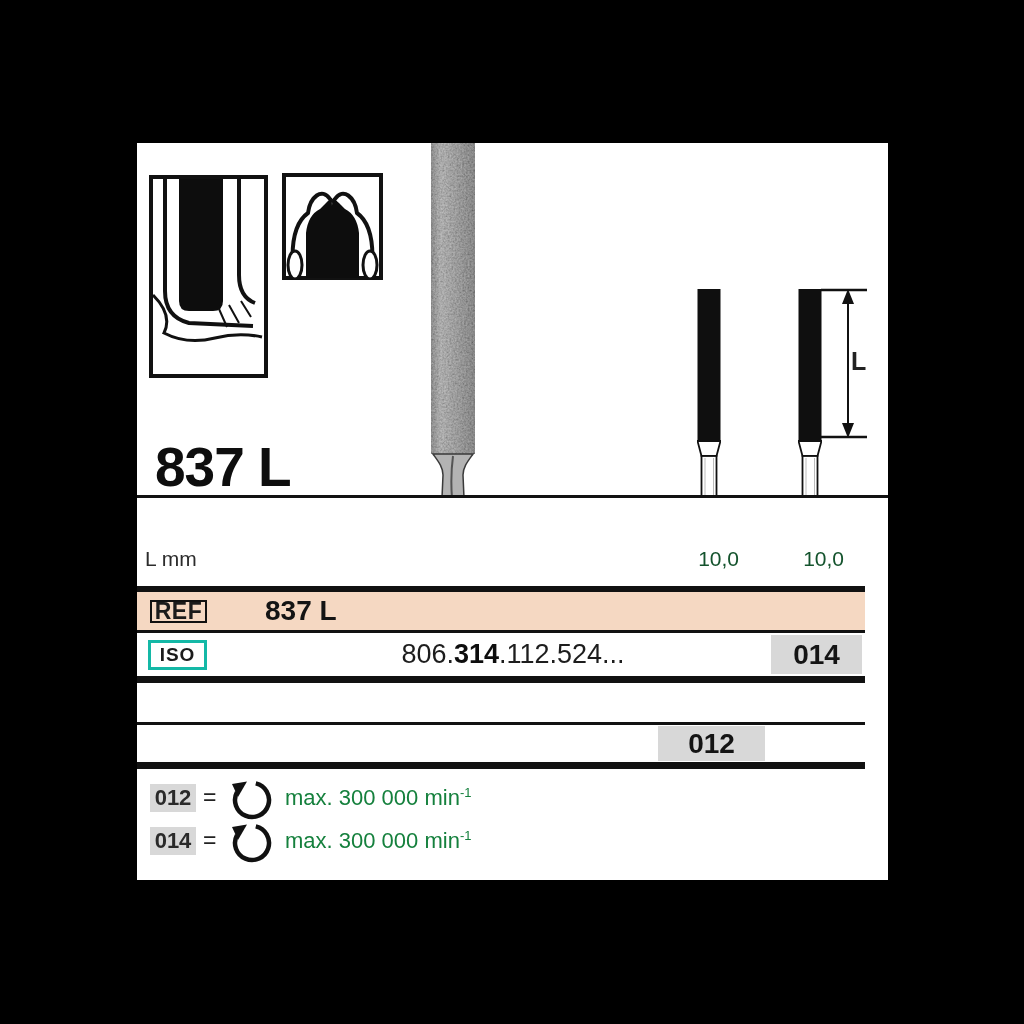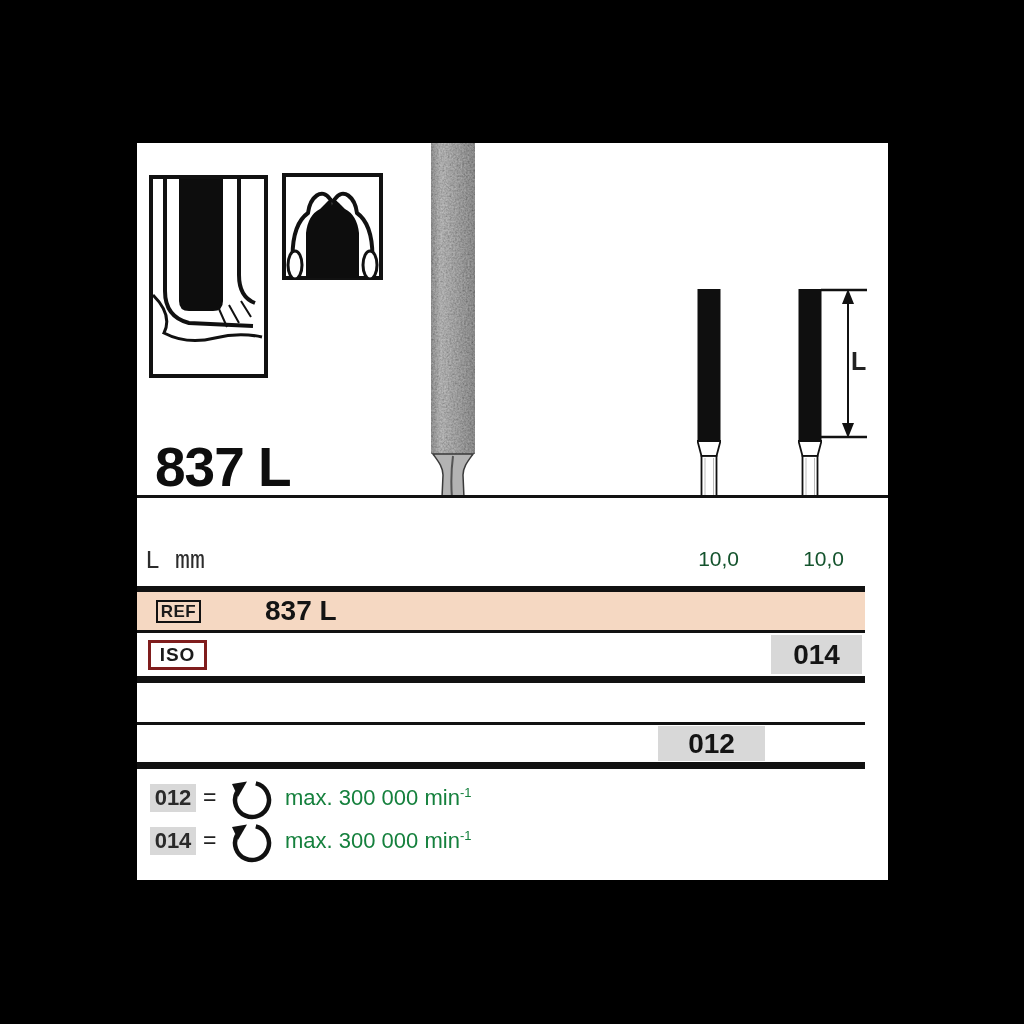--- a/index.html
+++ b/index.html
@@ -15,37 +15,37 @@
   .schem{position:absolute;width:24px;height:209px;}
   .schem-left{left:560px;top:146px;}
   .schem-right{left:661px;top:146px;}
   .dim-arrow{position:absolute;left:684px;top:144px;width:52px;height:156px;}
   .dim-letter{position:absolute;left:714px;top:204px;font-size:25px;font-weight:bold;color:#222;}
   .fig-title{position:absolute;left:18px;top:292px;margin:0;font-size:55px;font-weight:bold;
              letter-spacing:-1px;color:#0e0e0e;}
   .baseline{position:absolute;left:0;top:352px;width:751px;height:3px;background:#111;}
 
   
-  .lmm-label{position:absolute;left:8px;top:404px;font-size:25px;color:#2c2c2c;font-family:Liberation Mono, monospace;}
+  .lmm-label{position:absolute;left:8px;top:404px;font-size:21px;color:#2c2c2c;}
   .dim-val{position:absolute;top:404px;width:52px;text-align:right;font-size:21px;color:#14532d;}
   .dv1{left:550px;} .dv2{left:655px;}
 
   
   .hline{position:absolute;left:0;width:728px;background:#111;}
   .thick{height:6px;} .thin{height:3px;}
   .t1{top:443px;} .t2{top:487px;} .t3{top:533px;height:7px;} .t4{top:579px;} .t5{top:619px;height:7px;}
   .row{position:absolute;left:0;width:728px;}
   .ref-row{top:449px;height:38px;background:#f5d8c2;}
   .iso-row{top:490px;height:43px;background:#fff;}
   .g-row{top:540px;height:39px;background:#f5d8c2;}
   .iso-row2{top:582px;height:37px;background:#fff;}
 
-  .badge{position:absolute;border:3px solid #7f1d1d;background:transparent;box-sizing:border-box;
+  .badge{position:absolute;border:3px solid #14b8a6;background:transparent;box-sizing:border-box;
          display:flex;align-items:center;justify-content:center;}
-  .badge-inner{border:2px solid #111;padding:0 3px;font-size:17px;font-weight:bold;line-height:19px;
+  .badge-inner{border:2px solid #111;padding:0 3px;font-size:23px;font-weight:bold;line-height:19px;
                letter-spacing:0.5px;}
   .ref-badge{left:13px;top:5px;width:57px;height:28px;border:none;}
   .iso-badge{left:11px;top:7px;width:59px;height:30px;font-size:19px;font-weight:bold;letter-spacing:1px;}
   .big-bold{position:absolute;font-size:28px;font-weight:bold;color:#141414;}
   .ref-val{left:128px;top:3px;}
   .g-val{left:124px;top:4px;}
   .swatch{position:absolute;left:88px;top:5px;width:25px;height:29px;background:#18a04e;
           border:3px solid #0a3d22;box-sizing:content-box;}
   .code{position:absolute;width:340px;text-align:center;font-size:27px;color:#1d1d1d;}
   .code b{font-weight:bold;color:#0d0d0d;}
@@ -159,20 +159,21 @@
     <div class="row ref-row">
       <span class="badge ref-badge">
         <span class="badge-inner">REF</span>
       </span>
       <span class="big-bold ref-val">837 L</span>
     </div>
     <div class="hline thin t2"></div>
 
     <div class="row iso-row">
       <span class="badge iso-badge">ISO</span>
+      <span class="code code1"><span>806.</span><b>314</b><span>.112.524...</span></span>
       <span class="size-cell size1">014</span>
     </div>
     <div class="hline thick t3"></div>
 
     <div class="hline thin t4"></div>
 
     <div class="row iso-row2">
       <span class="size-cell size2">012</span>
     </div>
     <div class="hline thick t5"></div>

